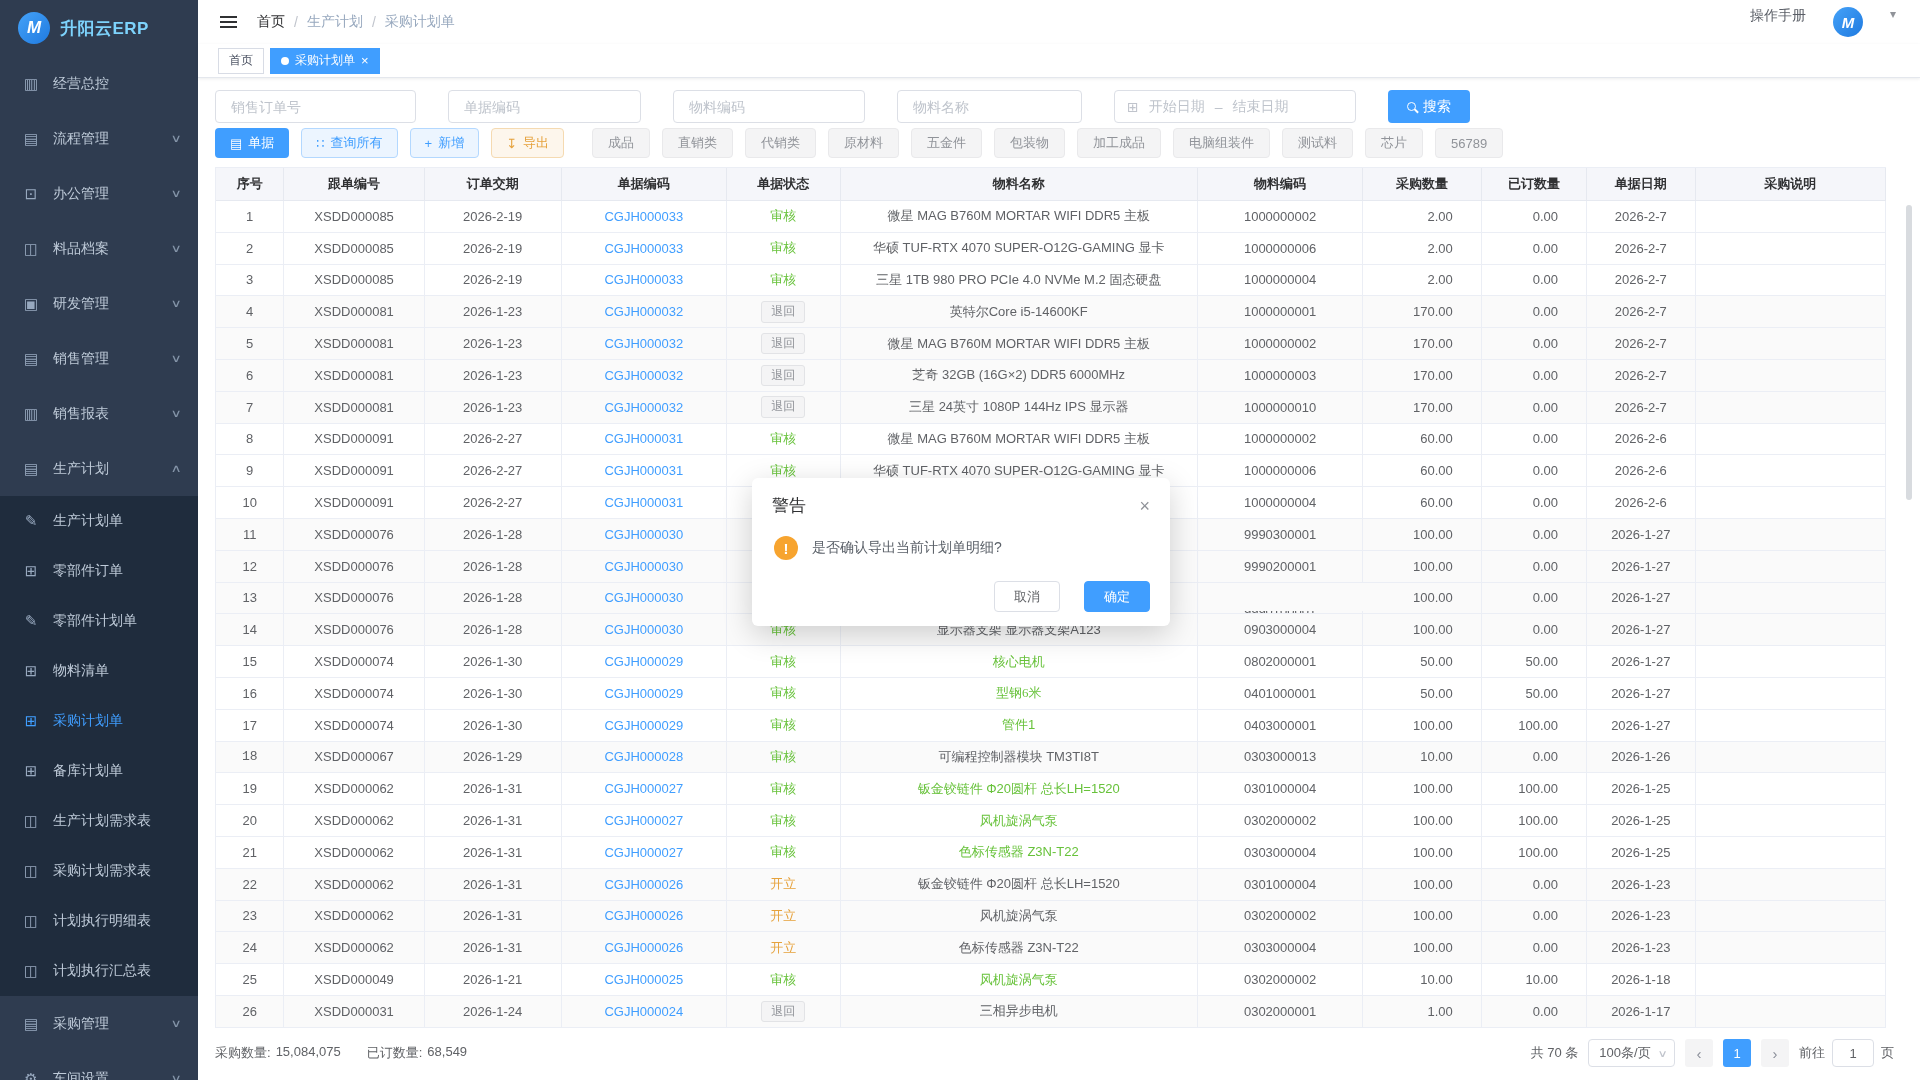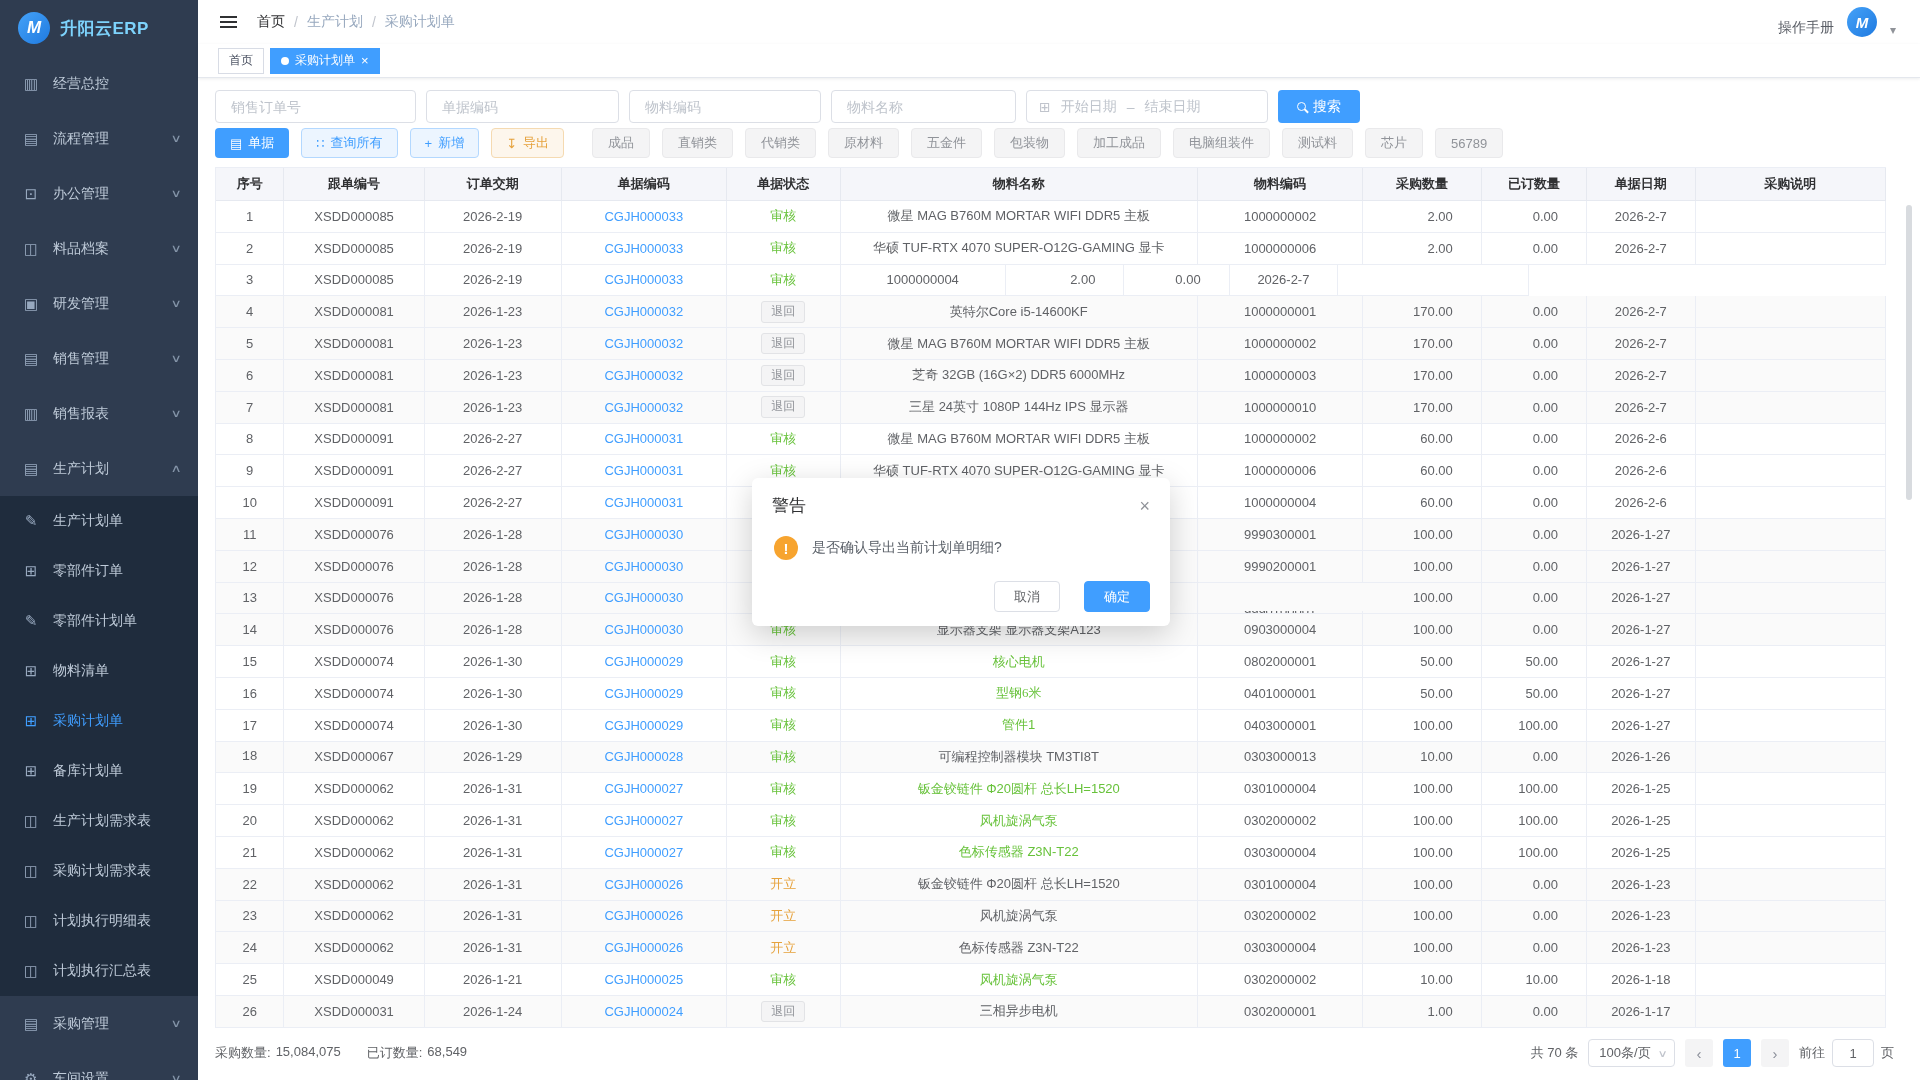--- a/index.html
+++ b/index.html
@@ -20,33 +20,33 @@
   .side-subitem.active, .side-subitem.active .side-icon { color:#409eff; }
 
   
   .main { flex:1; min-width:0; display:flex; flex-direction:column; background:#fff; position:relative;border-radius:23px; }
   .topbar { height:44px; display:flex; align-items:center; padding:0 24px 0 22px; }
   .hamburger { width:17px; height:2px; background:#303133; box-shadow:0 -5px 0 #303133, 0 5px 0 #303133; margin-right:20px; cursor:pointer; }
   .breadcrumb { font-size:14px; display:flex; gap:9px; align-items:center; }
   .breadcrumb .bc-first { color:#303133; }
   .breadcrumb .bc-sep { color:#c0c4cc; }
   .breadcrumb .bc-item { color:#97a8be; }
-  .topbar-right { margin-left:auto; display:flex; align-items:flex-end; gap:13px; }
+  .topbar-right { margin-left:auto; display:flex; align-items:flex-start; gap:27px; }
   .manual { font-size:14px; color:#5a5e66; cursor:pointer; }
   .avatar { width:30px; height:30px; border-radius:50%; background:linear-gradient(135deg,#45a2f8,#1f7ae0); color:#fff; font-weight:bold; font-style:italic; display:flex; align-items:center; justify-content:center; font-size:15px; cursor:pointer; }
   .caret { color:#909399; font-size:12px; cursor:pointer; }
 
   .tabsbar { height:34px; display:flex; align-items:center; gap:6px; padding:0 20px; border-bottom:1px solid #e4e7ed; box-shadow:0 1px 3px rgba(0,21,41,.08); position:relative; z-index:2; }
   .tab { height:26px; display:inline-flex; align-items:center; padding:0 10px; border:1px solid #d8dce5; background:#fff; font-size:12px; color:#495060; gap:6px; cursor:pointer; }
   .tab.active { background:#409eff; border-color:#409eff; color:#fff; }
   .tab .dot { width:8px; height:8px; border-radius:50%; background:#fff; display:inline-block; }
   .tab .tab-close { font-size:13px; line-height:1; }
 
   .content { padding:12px 17px 0; flex:1; display:flex; flex-direction:column; min-height:0; }
-  .filters { display:flex; gap:10px; align-items:flex-end; }
+  .filters { display:flex; gap:32px; align-items:flex-end; }
   .f-input { height:33px; border:1px solid #dcdfe6; border-radius:4px; padding:0 15px; font-size:14px; color:#606266; outline:none; }
   .f-input::placeholder { color:#bfc4cc; }
   .w1{width:201px}.w2{width:193px}.w3{width:192px}.w4{width:185px}
   .date-box { width:242px; height:33px; border:1px solid #dcdfe6; border-radius:4px; display:flex; align-items:center; padding:0 12px; gap:10px; color:#bfc4cc; font-size:14px; cursor:pointer; }
   .cal-ic { color:#c0c4cc; font-size:14px; }
   .date-dash { color:#bfc4cc; }
   .search-btn { height:33px; width:82px; background:#409eff; color:#fff; border:none; border-radius:4px; font-size:14px; display:flex; align-items:center; justify-content:center; gap:7px; cursor:pointer; }
   .mag { width:9px; height:9px; border:1.5px solid #fff; border-radius:50%; position:relative; display:inline-block; }
   .mag::after { content:''; position:absolute; width:5px; height:1.5px; background:#fff; transform:rotate(45deg); right:-4px; bottom:-1px; }
 
@@ -333,20 +333,21 @@
           <div class="tr">
             <div class="td" style="width: 4.1%;">3</div>
             <div class="td" style="width: 8.4%;">XSDD000085</div>
             <div class="td" style="width: 8.2%;">2026-2-19</div>
             <div class="td" style="width: 9.9%;">
               <span class="link">CGJH000033</span>
             </div>
             <div class="td" style="width: 6.8%;">
               <span class="status-approved">审核</span>
             </div>
+            <div class="td" style="width: 21.4%;">三星 1TB 980 PRO PCIe 4.0 NVMe M.2 固态硬盘</div>
             <div class="td" style="width: 9.9%;">1000000004</div>
             <div class="td al-right" style="width: 7.1%;">2.00</div>
             <div class="td al-right" style="width: 6.3%;">0.00</div>
             <div class="td" style="width: 6.5%;">2026-2-7</div>
             <div class="td" style="width: 11.4%;"></div>
           </div>
           <div class="tr shade">
             <div class="td" style="width: 4.1%;">4</div>
             <div class="td" style="width: 8.4%;">XSDD000081</div>
             <div class="td" style="width: 8.2%;">2026-1-23</div>

